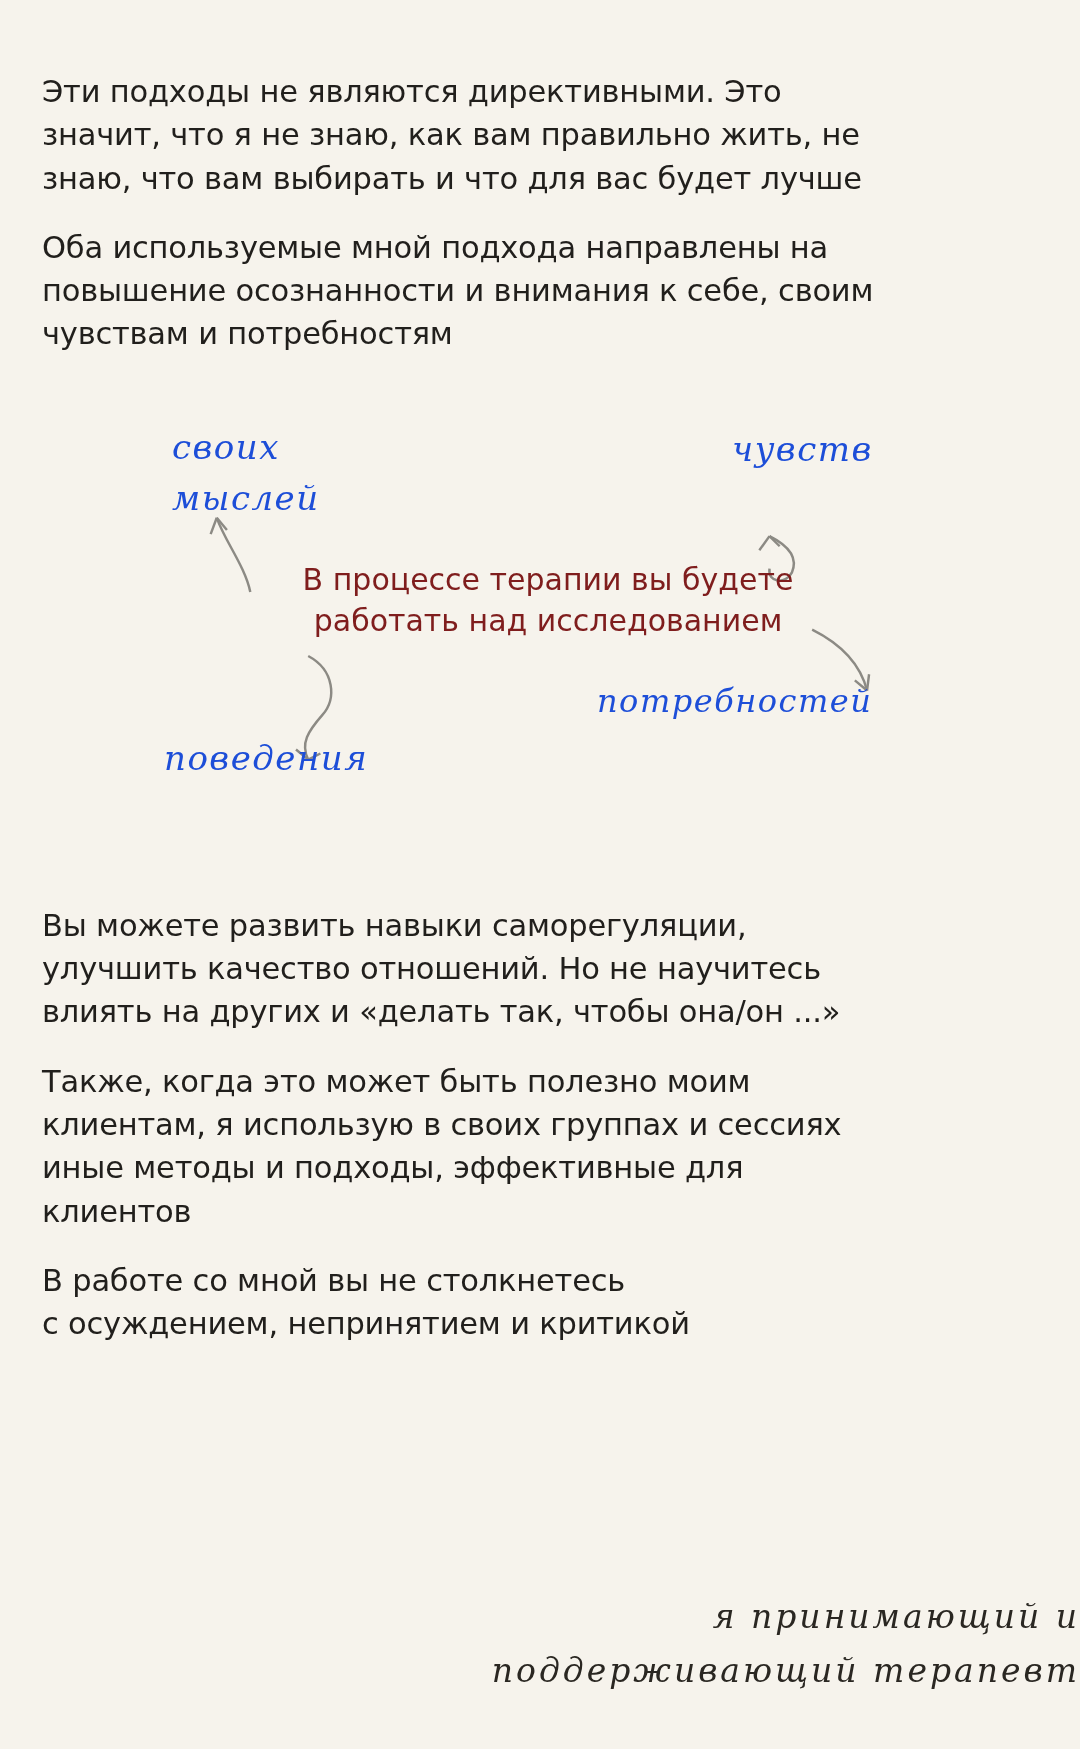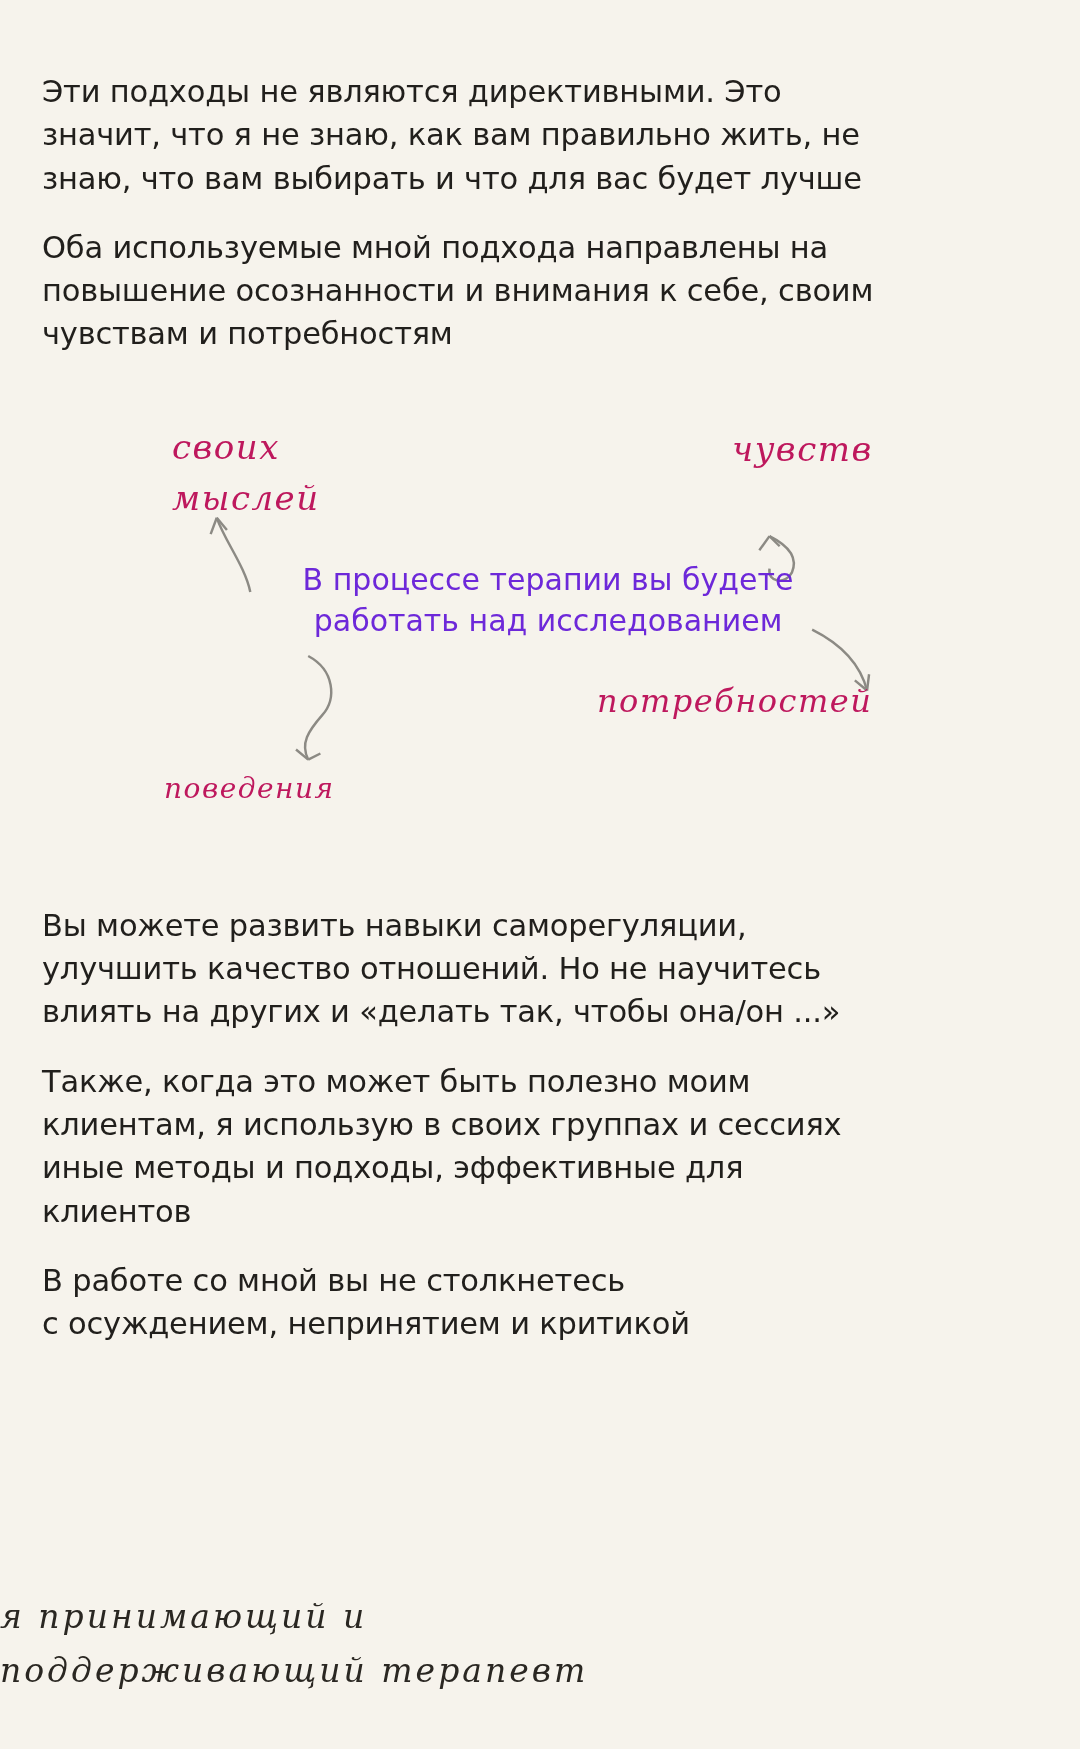--- a/index.html
+++ b/index.html
@@ -40,50 +40,50 @@
     margin: 48px 0 30px 0;
   }
   .center-text {
     position: absolute;
     left: 50%;
     top: 155px;
     transform: translateX(-50%);
     text-align: center;
     font-size: 30px;
     line-height: 1.38;
-    color: #6d28d9;
+    color: #7f1d1d;
     white-space: pre-line;
     width: 640px;
   }
   .script {
     position: absolute;
     font-family: "DejaVu Serif", serif;
     font-style: italic;
-    color: #be185d;
+    color: #1d4ed8;
     white-space: pre-line;
     letter-spacing: 1.5px;
   }
   .script.sv1 { left: 130px; top: 18px;  font-size: 34px; line-height: 1.5; }
   .script.sv2 { left: 690px; top: 25px;  font-size: 34px; }
   .script.sv3 { left: 555px; top: 278px; font-size: 32px; }
-  .script.sv4 { left: 122px; top: 368px; font-size: 28px; }
+  .script.sv4 { left: 122px; top: 334px; font-size: 34px; }
 
   .arrows {
     position: absolute;
     inset: 0;
     pointer-events: none;
   }
 
   
   .footer-script {
     position: absolute;
     left: 0;
     right: 0;
     bottom: 52px;
-    text-align: left;
+    text-align: right;
     font-family: "DejaVu Serif", serif;
     font-style: italic;
     font-size: 33px;
     line-height: 1.62;
     letter-spacing: 3px;
     color: #2a2722;
     white-space: pre-line;
   }
 </style>
 </head>

